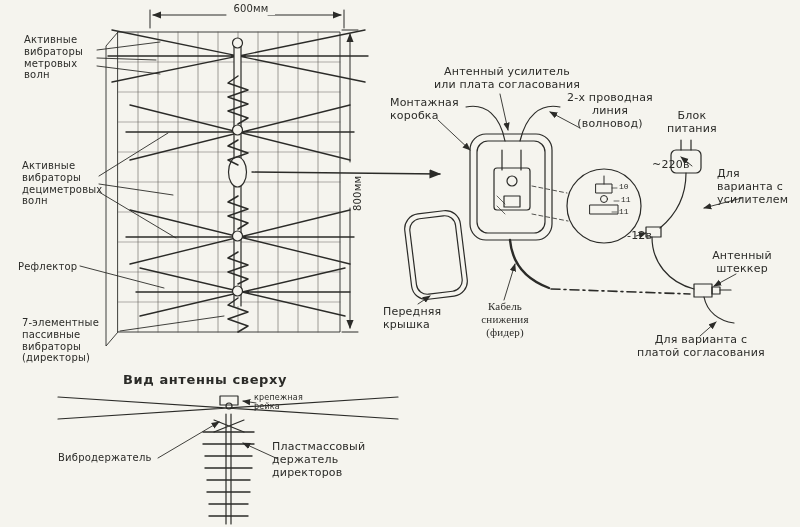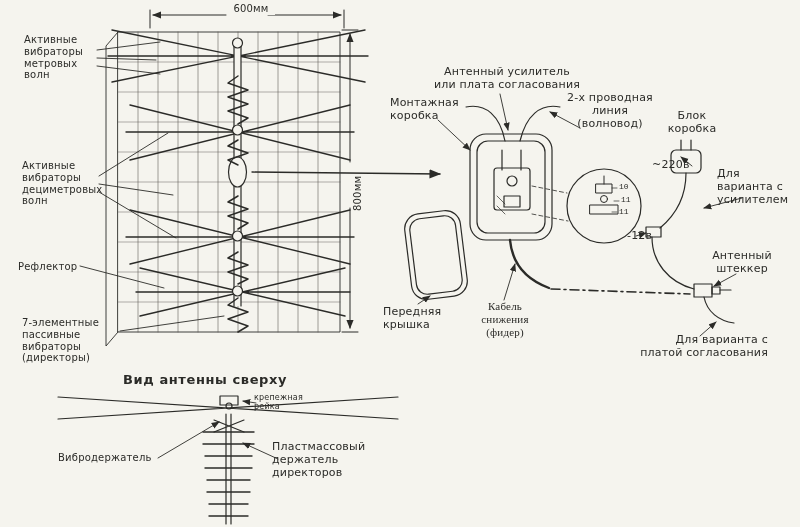--- a/index.html
+++ b/index.html
@@ -186,33 +186,33 @@
 директоров</div>
 
   <div class="lbl small center" style="left:428px;top:66px;width:158px;">Антенный усилитель
 или плата согласования</div>
   <div class="lbl small" style="left:390px;top:97px;width:66px;">Монтажная
 коробка</div>
   <div class="lbl small center" style="left:560px;top:92px;width:100px;">2-х проводная
 линия
 (волновод)</div>
   <div class="lbl small center" style="left:666px;top:110px;width:52px;">Блок
-коробка</div>
+питания</div>
   <div class="lbl small" style="left:652px;top:159px;text-align:right;">~220в</div>
   <div class="lbl small" style="left:717px;top:168px;width:74px;">Для
 варианта с
 усилителем</div>
   <div class="lbl small" style="left:627px;top:230px;">-12в</div>
   <div class="lbl small center" style="left:706px;top:250px;width:72px;">Антенный
 штеккер</div>
   <div class="lbl small" style="left:383px;top:306px;width:66px;">Передняя
 крышка</div>
   <div class="lbl small center" style="left:472px;top:300px;width:66px;font-family:Liberation Serif, serif;">Кабель
 снижения
 (фидер)</div>
-  <div class="lbl small center" style="left:634px;top:334px;width:134px;text-align:right;">Для варианта с
+  <div class="lbl small center" style="left:634px;top:334px;width:134px;">Для варианта с
 платой согласования</div>
 
   <div class="num" style="left:619px;top:182px;">10</div>
   <div class="num" style="left:621px;top:195px;">11</div>
   <div class="num" style="left:619px;top:207px;">11</div>
 
 </div>
 
 </body></html>

